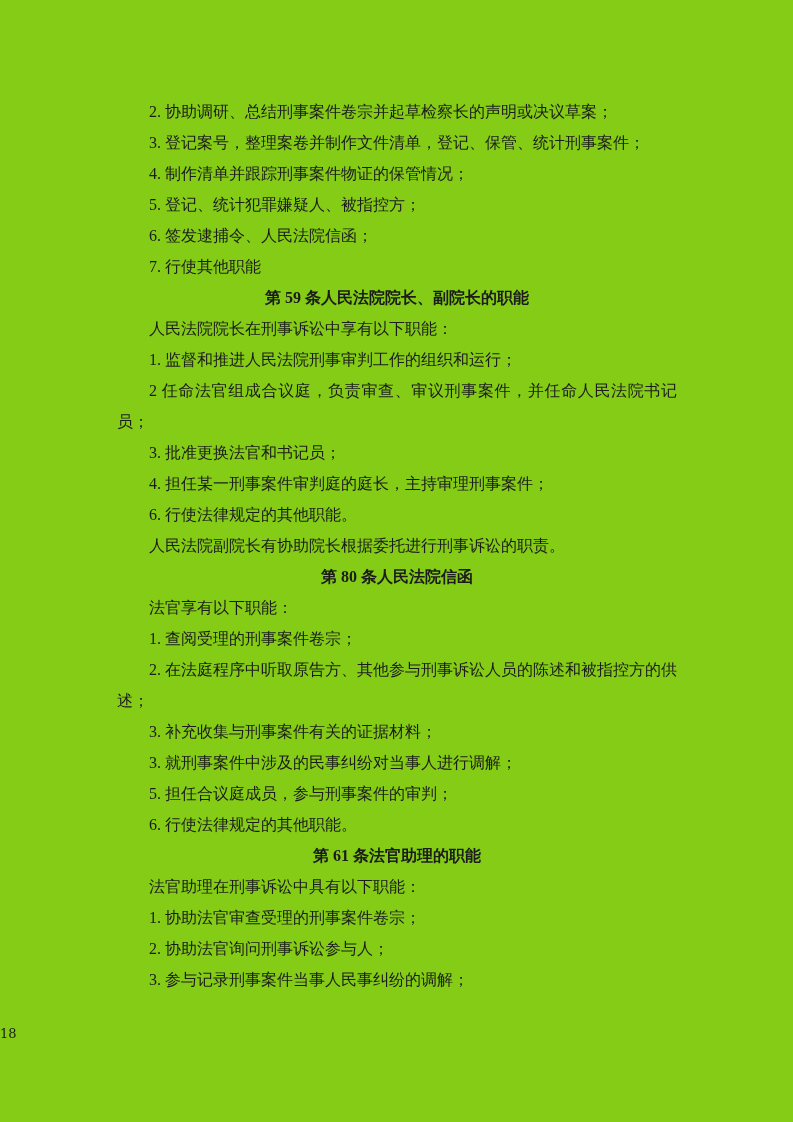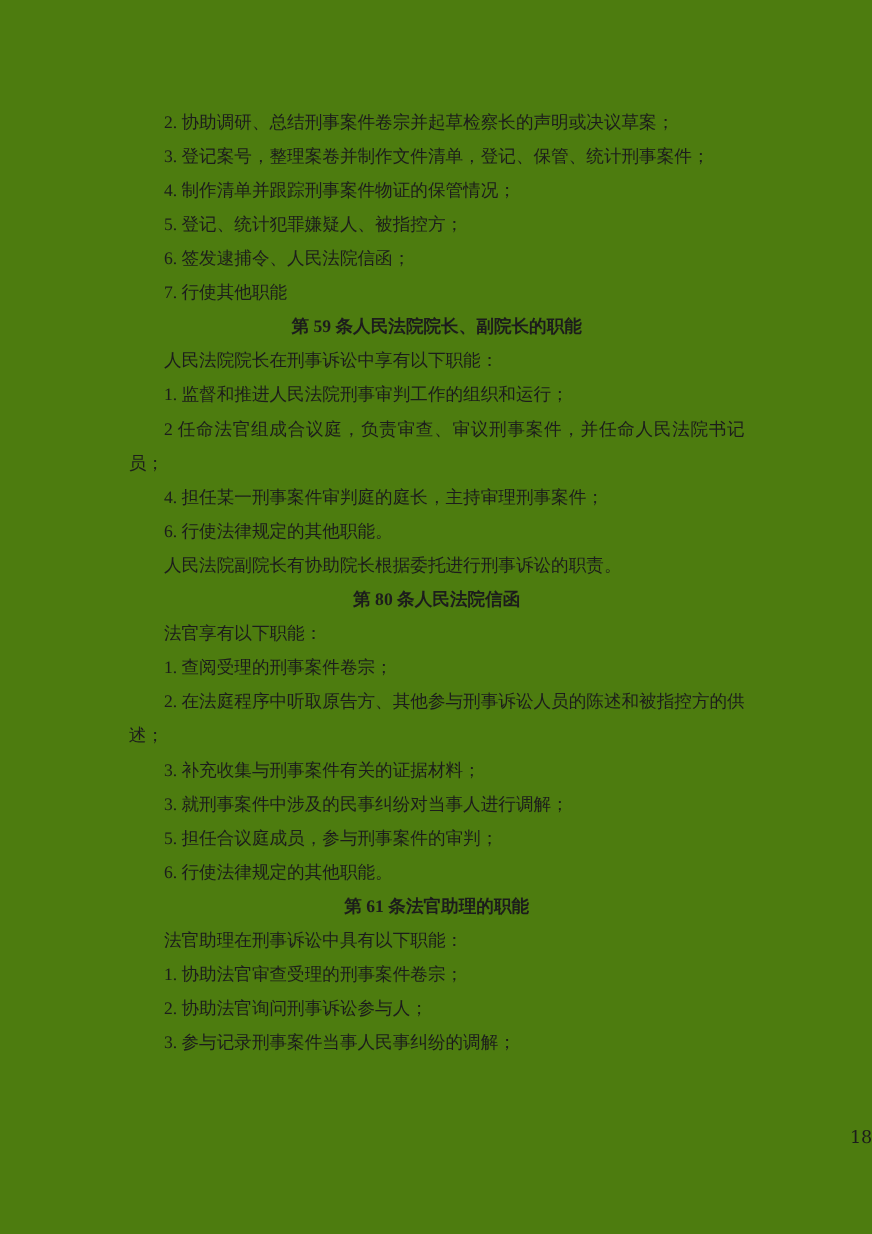--- a/index.html
+++ b/index.html
@@ -2,21 +2,21 @@
 <html><head>
 <meta charset="utf-8">
 <style>
   * { margin: 0; padding: 0; box-sizing: border-box; }
   html, body { background: #ffffff; }
   .page {
     position: relative;
     width: 793px;
     height: 1122px;
     margin: 0 auto;
-    background: #4d7c0f;
+    background: #84cc16;
     font-family: "Liberation Serif", "DejaVu Serif", serif;
     color: #1c1c1c;
     overflow: hidden;
   }
   .content {
     position: absolute;
     left: 117px;
     top: 96px;
     width: 560px;
   }
@@ -33,42 +33,43 @@
     font-weight: bold;
     text-align: center;
     text-indent: 0;
   }
   .heading .article-title { }
   .footer {
     position: absolute;
     left: 0;
     right: 0;
     top: 1026px;
-    text-align: right;
-    font-size: 16px;
+    text-align: left;
+    font-size: 13px;
     line-height: 16px;
     color: #1c1c1c;
     font-family: "DejaVu Serif", "Liberation Serif", serif;
   }
 </style>
 </head>
 <body>
 
 <div class="page">
   <div class="content">
       <p class="para">2. 协助调研、总结刑事案件卷宗并起草检察长的声明或决议草案；</p>
       <p class="para">3. 登记案号，整理案卷并制作文件清单，登记、保管、统计刑事案件；</p>
       <p class="para">4. 制作清单并跟踪刑事案件物证的保管情况；</p>
       <p class="para">5. 登记、统计犯罪嫌疑人、被指控方；</p>
       <p class="para">6. 签发逮捕令、人民法院信函；</p>
       <p class="para">7. 行使其他职能</p>
       <p class="heading"><span class="article-num">第 59 条</span><span class="article-title">人民法院院长、副院长的职能</span></p>
       <p class="para">人民法院院长在刑事诉讼中享有以下职能：</p>
       <p class="para">1. 监督和推进人民法院刑事审判工作的组织和运行；</p>
       <p class="para">2 任命法官组成合议庭，负责审查、审议刑事案件，并任命人民法院书记员；</p>
+      <p class="para">3. 批准更换法官和书记员；</p>
       <p class="para">4. 担任某一刑事案件审判庭的庭长，主持审理刑事案件；</p>
       <p class="para">6. 行使法律规定的其他职能。</p>
       <p class="para">人民法院副院长有协助院长根据委托进行刑事诉讼的职责。</p>
       <p class="heading"><span class="article-num">第 80 条</span><span class="article-title">人民法院信函</span></p>
       <p class="para">法官享有以下职能：</p>
       <p class="para">1. 查阅受理的刑事案件卷宗；</p>
       <p class="para">2. 在法庭程序中听取原告方、其他参与刑事诉讼人员的陈述和被指控方的供述；</p>
       <p class="para">3. 补充收集与刑事案件有关的证据材料；</p>
       <p class="para">3. 就刑事案件中涉及的民事纠纷对当事人进行调解；</p>
       <p class="para">5. 担任合议庭成员，参与刑事案件的审判；</p>

